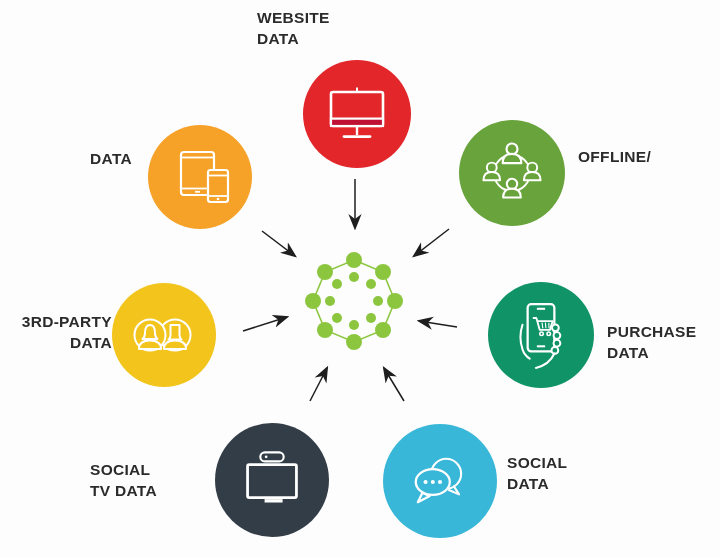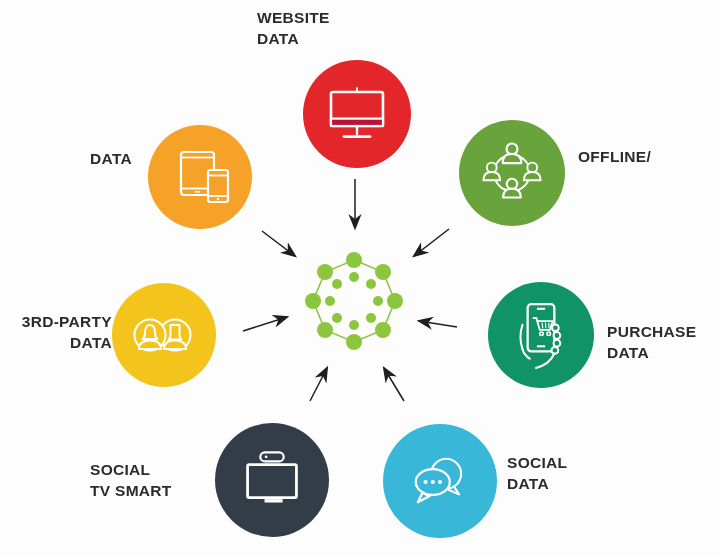--- a/index.html
+++ b/index.html
@@ -187,21 +187,21 @@
         <circle cx="47.5" cy="36.5" r="3.3"></circle>
         <circle cx="47.5" cy="44" r="3.3"></circle>
         <circle cx="45.5" cy="51" r="3.3"></circle>
       </g>
       <path d="M45,54 Q40,65 27,68" fill="none" stroke="#fff" stroke-width="2" stroke-linecap="round"></path>
     </svg>
   </div>
 
   <div class="node-label l-smarttv ta-c">
     <span>SOCIAL</span>
-    <span>TV SMART</span>
+    <span>TV DATA</span>
   </div>
   <div class="node-circle c-smarttv" style="background-color: rgb(51, 61, 71); color: rgb(51, 61, 71);">
     <svg width="68" height="62" viewBox="0 0 64 58">
       <rect x="21" y="3" width="22" height="8.5" rx="4.2" fill="none" stroke="#fff" stroke-width="2"></rect>
       <circle cx="26.5" cy="7.2" r="1.3" fill="#fff"></circle>
       <rect x="9" y="14.5" width="46" height="31" rx="1.5" fill="none" stroke="#fff" stroke-width="2.6"></rect>
       <line x1="25" y1="48.6" x2="42" y2="48.6" stroke="#fff" stroke-width="3.2"></line>
     </svg>
   </div>
 

